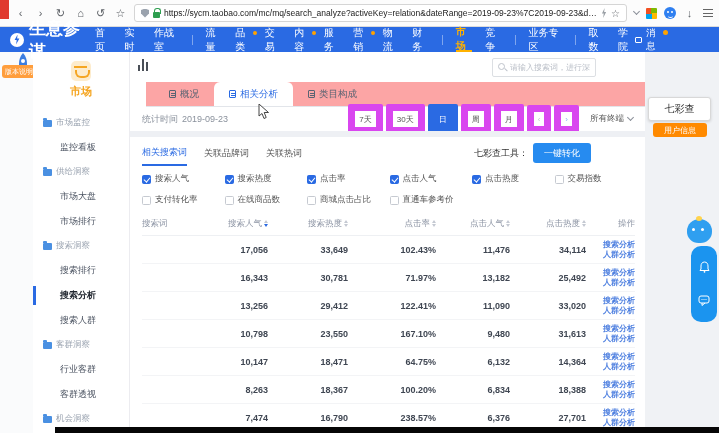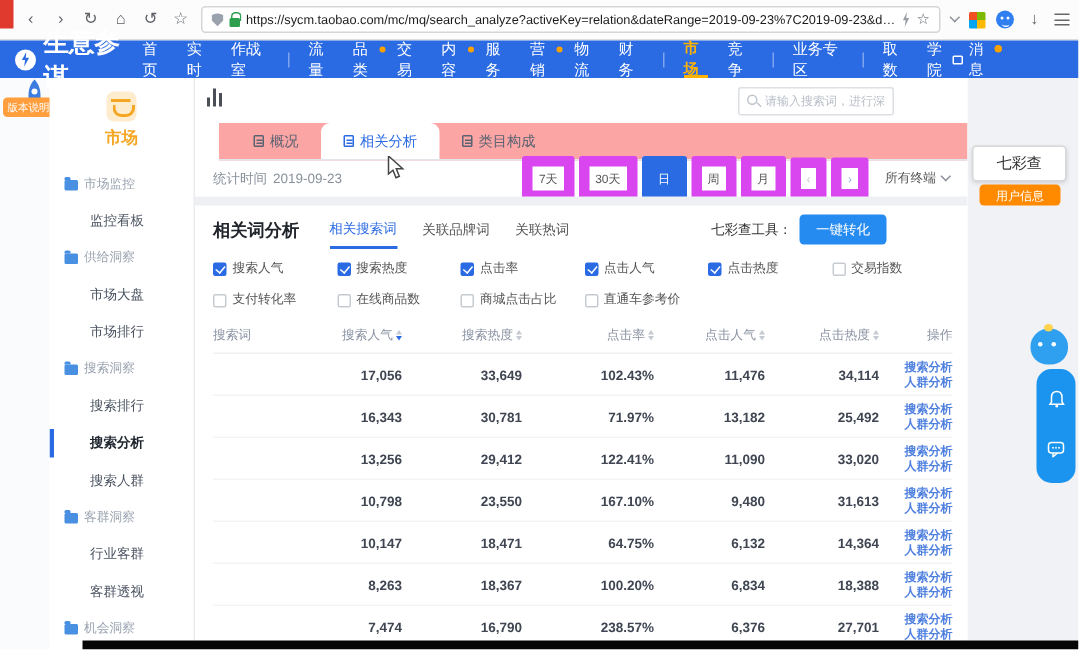--- a/index.html
+++ b/index.html
@@ -297,21 +297,20 @@
     </div>
     <div class="terminal">
       <span>所有终端</span>
       <span class="chev"></span>
     </div>
   </div>
 
   <div class="grayband"></div>
 
   <div class="sec-head">
-    <span class="sec-title">相关词分析</span>
     <span class="stab active">相关搜索词</span>
     <span class="stab">关联品牌词</span>
     <span class="stab">关联热词</span>
     <span class="tool-label">七彩查工具：</span>
     <button class="convert-btn">一键转化</button>
   </div>
 
   <div class="metrics">
     <label class="metric">
         <span class="cb on"></span>

